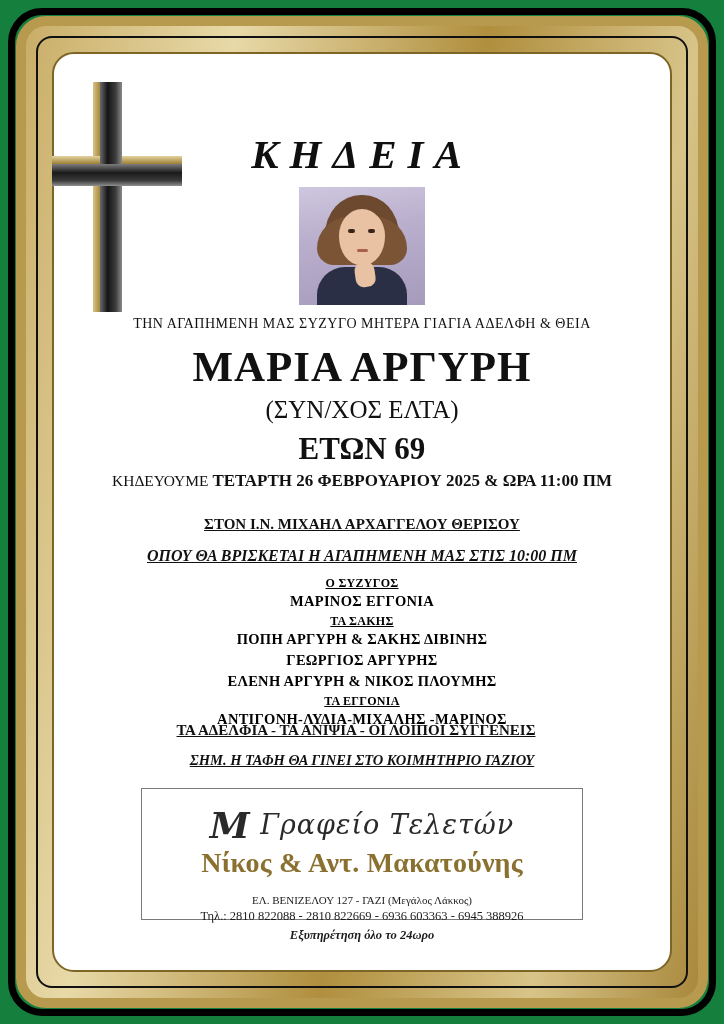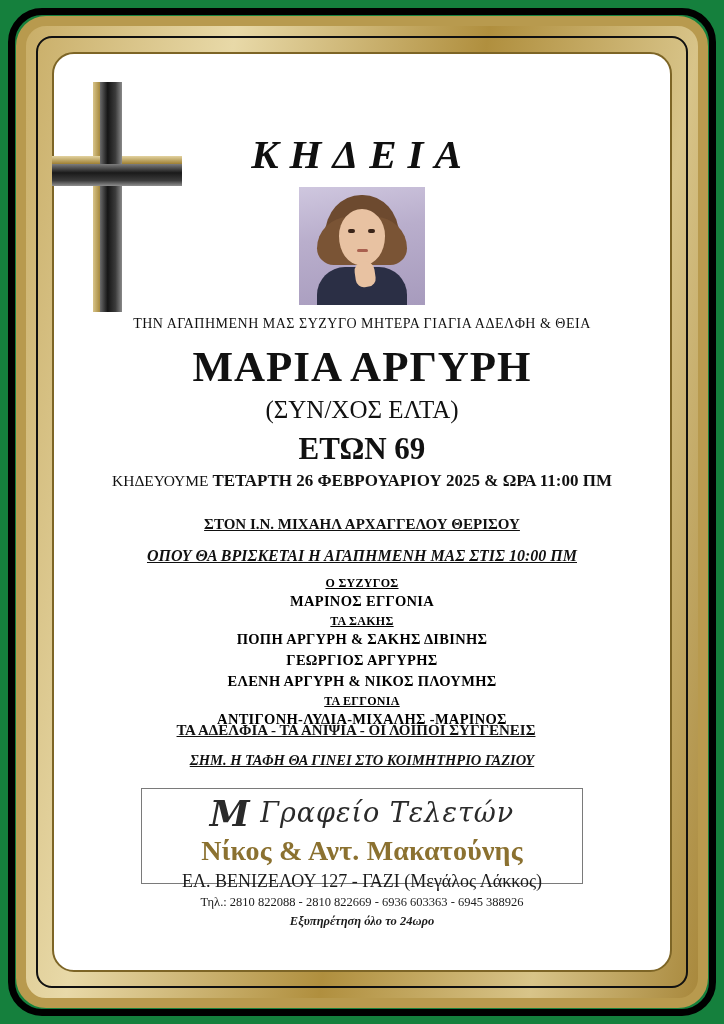--- a/index.html
+++ b/index.html
@@ -323,25 +323,25 @@
     font-style: italic;
     text-decoration: underline;
   }
 
   
   .fh-box {
     position: absolute;
     left: 95px;
     right: 95px;
     top: 742px;
-    height: 96px;
+    height: 132px;
     border: 1px solid #7a7a7a;
     background: #ffffff;
     box-sizing: border-box;
-    padding-top: 6px;
+    padding-top: 18px;
   }
   .fh-script {
     text-align: center;
     font-family: "DejaVu Serif", serif;
     font-style: italic;
     font-size: 27px;
     color: #2a2a2a;
     letter-spacing: 1px;
     line-height: 1.05;
   }
@@ -353,23 +353,23 @@
   .fh-names {
     text-align: center;
     font-size: 28px;
     color: #8b7130;
     font-weight: bold;
     margin-top: 2px;
     letter-spacing: 0.2px;
   }
   .fh-address {
     text-align: center;
-    font-size: 18px;
+    font-size: 11px;
     color: #1b1b1b;
-    margin-top: 4px;
+    margin-top: 15px;
   }
   .fh-phones {
     text-align: center;
     font-size: 12.5px;
     color: #1b1b1b;
     margin-top: 3px;
   }
   .fh-service {
     text-align: center;
     font-size: 12.5px;

